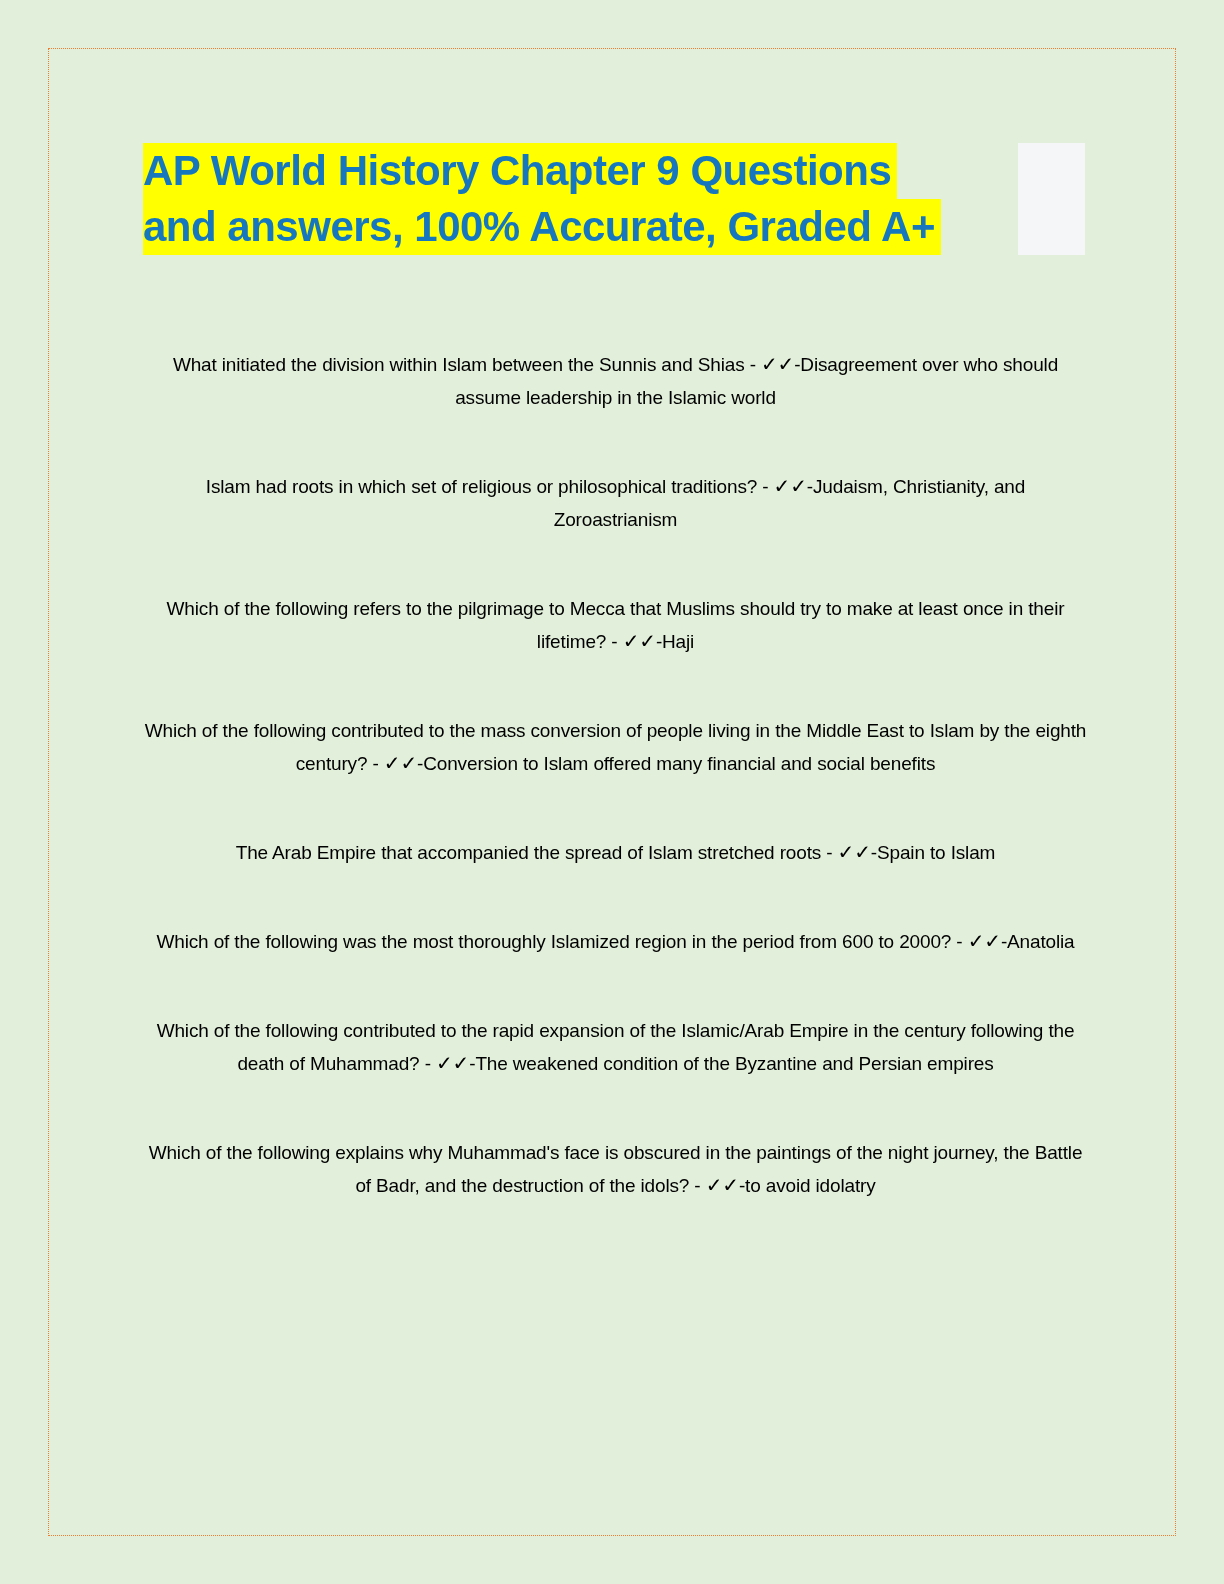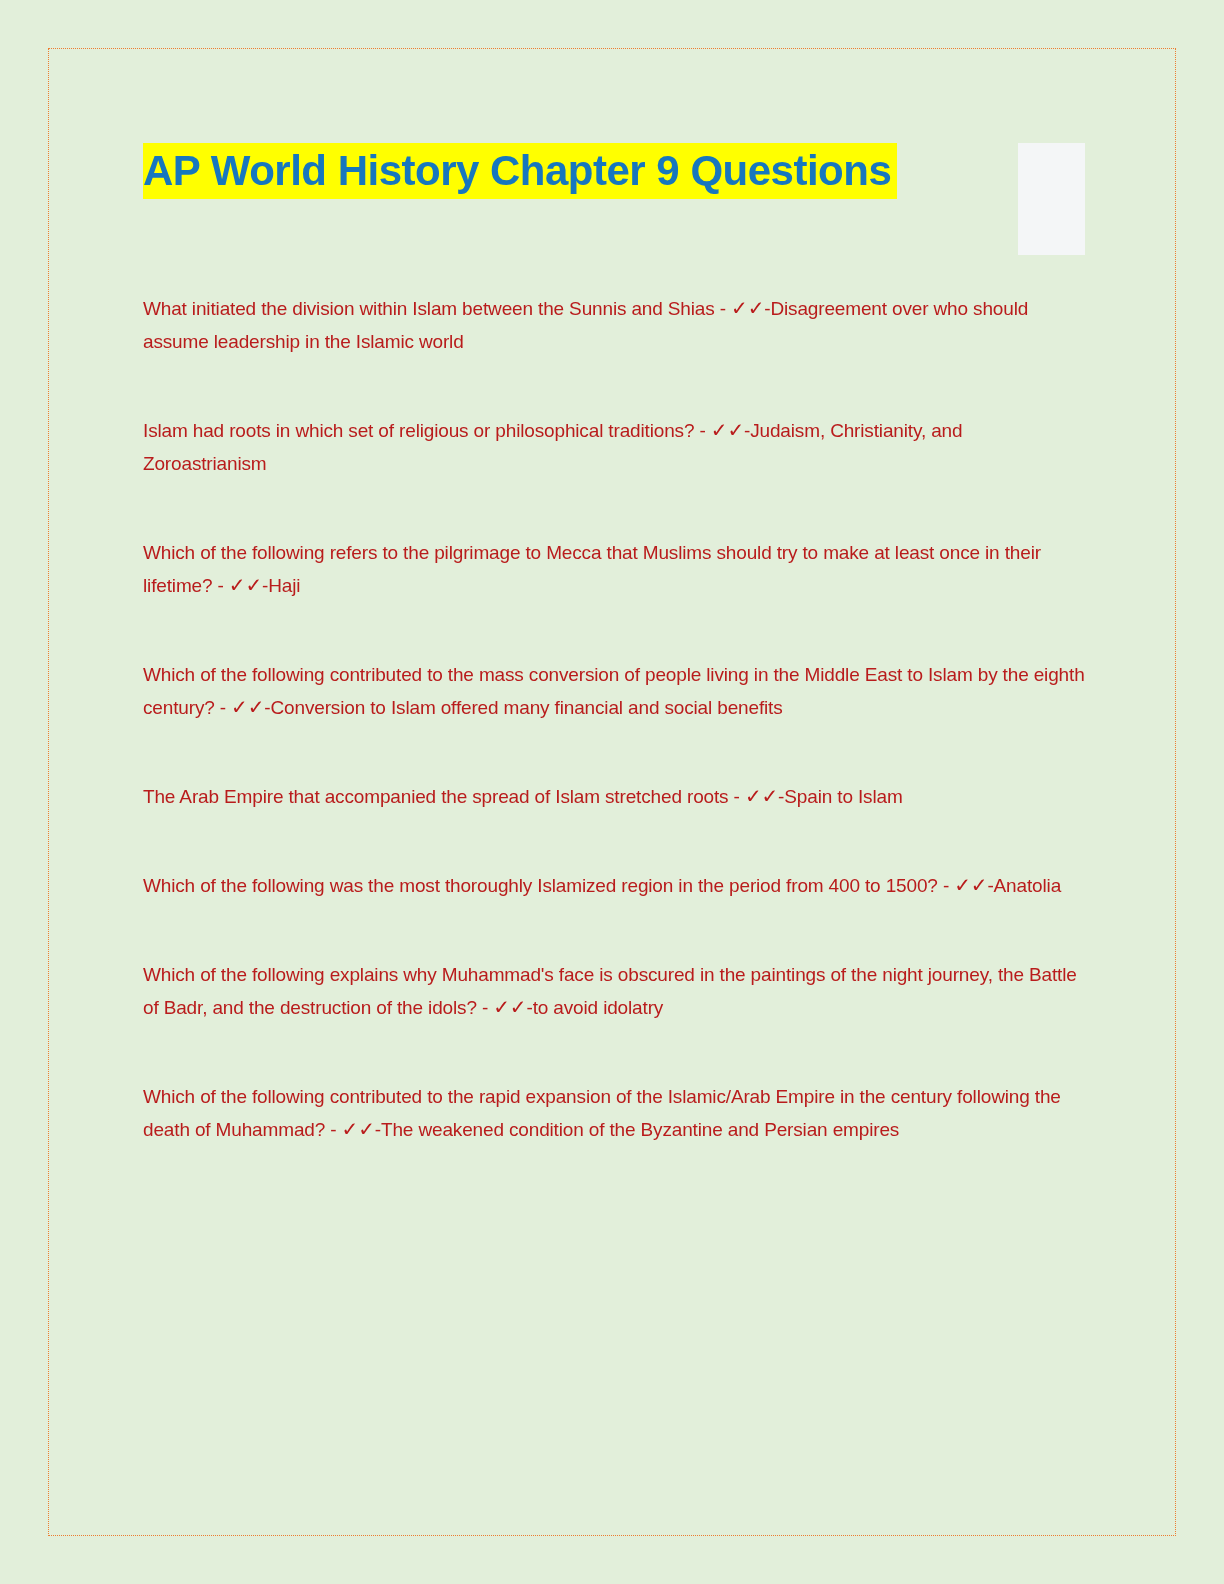--- a/index.html
+++ b/index.html
@@ -57,44 +57,48 @@
     letter-spacing: -0.5px;
     padding-right: 6px;
   }
   .qa-list {
     margin-top: 93px;
   }
   .qa-item {
     margin: 0 0 56px 0;
     font-size: 19px;
     line-height: 33px;
-    color: #b91c1c;
+    color: #000000;
     letter-spacing: -0.15px;
+    text-align: center;
   }
   .qa-item .check {
     font-family: "DejaVu Sans", sans-serif;
     font-weight: 700;
     font-size: 20px;
   }
 </style>
 </head>
 <body>
 
 <div class="page-border"></div>
 
 <div class="content">
   <h1 class="title-block">
     <span class="white-box"></span>
     <div class="title-line">
       <span class="hl">AP World History Chapter 9 Questions</span>
     </div>
+    <div class="title-line">
+      <span class="hl">and answers, 100% Accurate, Graded A+</span>
+    </div>
   </h1>
   <div class="qa-list">
       <p class="qa-item"><span>What initiated the division within Islam between the Sunnis and Shias - </span><span class="check">✓✓</span><span>-Disagreement over who should assume leadership in the Islamic world</span></p>
       <p class="qa-item"><span>Islam had roots in which set of religious or philosophical traditions? - </span><span class="check">✓✓</span><span>-Judaism, Christianity, and Zoroastrianism</span></p>
       <p class="qa-item"><span>Which of the following refers to the pilgrimage to Mecca that Muslims should try to make at least once in their lifetime? - </span><span class="check">✓✓</span><span>-Haji</span></p>
       <p class="qa-item"><span>Which of the following contributed to the mass conversion of people living in the Middle East to Islam by the eighth century? - </span><span class="check">✓✓</span><span>-Conversion to Islam offered many financial and social benefits</span></p>
       <p class="qa-item"><span>The Arab Empire that accompanied the spread of Islam stretched roots - </span><span class="check">✓✓</span><span>-Spain to Islam</span></p>
-      <p class="qa-item"><span>Which of the following was the most thoroughly Islamized region in the period from 400 to 1500? - </span><span class="check">✓✓</span><span>-Anatolia</span></p>
+      <p class="qa-item"><span>Which of the following was the most thoroughly Islamized region in the period from 600 to 2000? - </span><span class="check">✓✓</span><span>-Anatolia</span></p>
+      <p class="qa-item"><span>Which of the following contributed to the rapid expansion of the Islamic/Arab Empire in the century following the death of Muhammad? - </span><span class="check">✓✓</span><span>-The weakened condition of the Byzantine and Persian empires</span></p>
       <p class="qa-item"><span>Which of the following explains why Muhammad's face is obscured in the paintings of the night journey, the Battle of Badr, and the destruction of the idols? - </span><span class="check">✓✓</span><span>-to avoid idolatry</span></p>
-      <p class="qa-item"><span>Which of the following contributed to the rapid expansion of the Islamic/Arab Empire in the century following the death of Muhammad? - </span><span class="check">✓✓</span><span>-The weakened condition of the Byzantine and Persian empires</span></p>
     </div>
 </div>
 
 </body></html>

